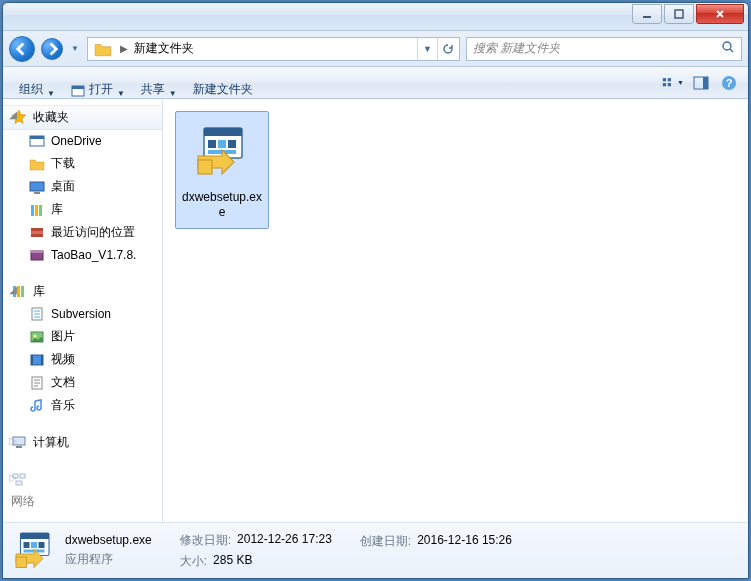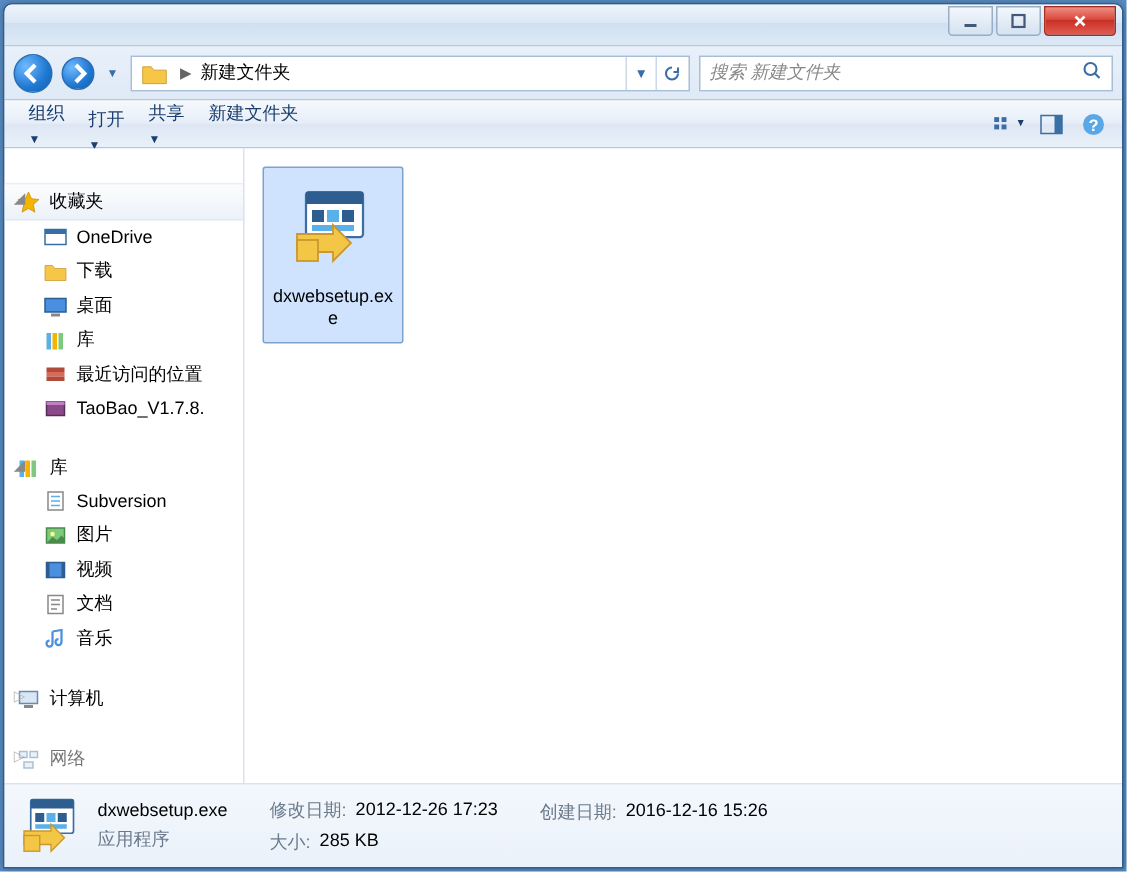--- a/index.html
+++ b/index.html
@@ -25,30 +25,30 @@
 .bc-icon { width: 18px; height: 18px; margin: 0 4px; display:flex;align-items:center;justify-content:center; }
 .bc-sep { color: #666; padding: 0 4px; font-size: 10px; }
 .bc-item { padding: 0 2px; }
 .breadcrumb .tail { margin-left: auto; display:flex; }
 .bc-btn { width: 20px; height: 22px; border-left: 1px solid #cbd8e8; display:flex;align-items:center;justify-content:center; font-size:9px; color:#3b6ea5;}
 .searchbox { width: 276px; height: 24px; border: 1px solid #a8bdd6; background: #fff; display: flex; align-items: center; padding: 0 6px; font-size: 12px; color: #888; font-style: italic; }
 .searchbox .sicon { margin-left: auto; color:#3b6ea5; }
 
 
 .toolbar { height: 32px; background: linear-gradient(#f6f9fd, #e7eef8 48%, #dde7f3 52%, #e9f0f9); border-bottom: 1px solid #b8c8db; display: flex; align-items: center; padding: 0 8px; font-size: 12px; color: #1a3e6e; }
-.tb-item { padding: 0 8px; height: 100%; display: flex; align-items: flex-start; gap: 4px; cursor: default; flex-direction: column; }
+.tb-item { padding: 0 8px; height: 100%; display: flex; align-items: flex-end; gap: 4px; cursor: default; }
 .tb-item .dd { font-size: 8px; }
 .tb-right { margin-left: auto; display: flex; align-items: center; gap: 6px; }
 .tb-iconbtn { width: 22px; height: 22px; display:flex;align-items:center;justify-content:center; }
 
 
 .body { flex: 1; display: flex; min-height: 0; background: #fff; }
 .sidebar { width: 160px; border-right: 1px solid #d9e2ee; overflow: hidden; font-size: 12px; padding: 6px 0; }
 .sb-group { margin-bottom: 14px; }
-.sb-header { display: flex; align-items: center; gap: 6px; padding: 3px 8px; margin-top: 17px; }
+.sb-header { display: flex; gap: 6px; padding: 3px 8px; }
 .sb-header.fav { background: linear-gradient(#fcfcfc, #ecf2fa); border-top:1px solid #e8eef7; border-bottom:1px solid #e1e8f2;}
 .sb-item { display: flex; align-items: center; gap: 6px; padding: 3px 8px 3px 26px; white-space: nowrap; overflow: hidden; }
 .caret { position:absolute; color:#888; font-size:10px; width:12px; text-align:center;}
 .sb-row { position: relative; }
 .ico { width: 16px; height: 16px; flex-shrink: 0; display:inline-flex; align-items:center; justify-content:center; }
 
 
 .content { flex: 1; padding: 12px; }
 .file-item { width: 94px; height: 118px; border: 1px solid #7da2ce; background: #cfe3ff; border-radius: 2px; display: flex; flex-direction: column; align-items: center; padding: 6px 4px; font-size: 12px; text-align: center; }
 .file-icon { width: 56px; height: 56px; margin: 6px 0 10px; }
@@ -322,21 +322,21 @@
                 </svg>
               </span>
             <span>计算机</span>
           </div>
         </div>
       </div>
 
       <div class="sb-group" style="margin-top:10px;">
         <div class="sb-row">
             <span class="caret" style="left:4px;top:4px;color:#bbb;">▷</span>
-          <div class="sb-header" style="opacity:.55;">
+          <div class="sb-header" style="opacity:.55;flex-direction:column;">
             <span class="ico">
                 <svg viewBox="0 0 16 16">
                   <rect x="2" y="3" width="5" height="4" fill="#d9e6f5" stroke="#6a8ab0"></rect>
                   <rect x="9" y="3" width="5" height="4" fill="#d9e6f5" stroke="#6a8ab0"></rect>
                   <rect x="5" y="10" width="6" height="4" fill="#d9e6f5" stroke="#6a8ab0"></rect>
                 </svg>
               </span>
             <span>网络</span>
           </div>
         </div>

